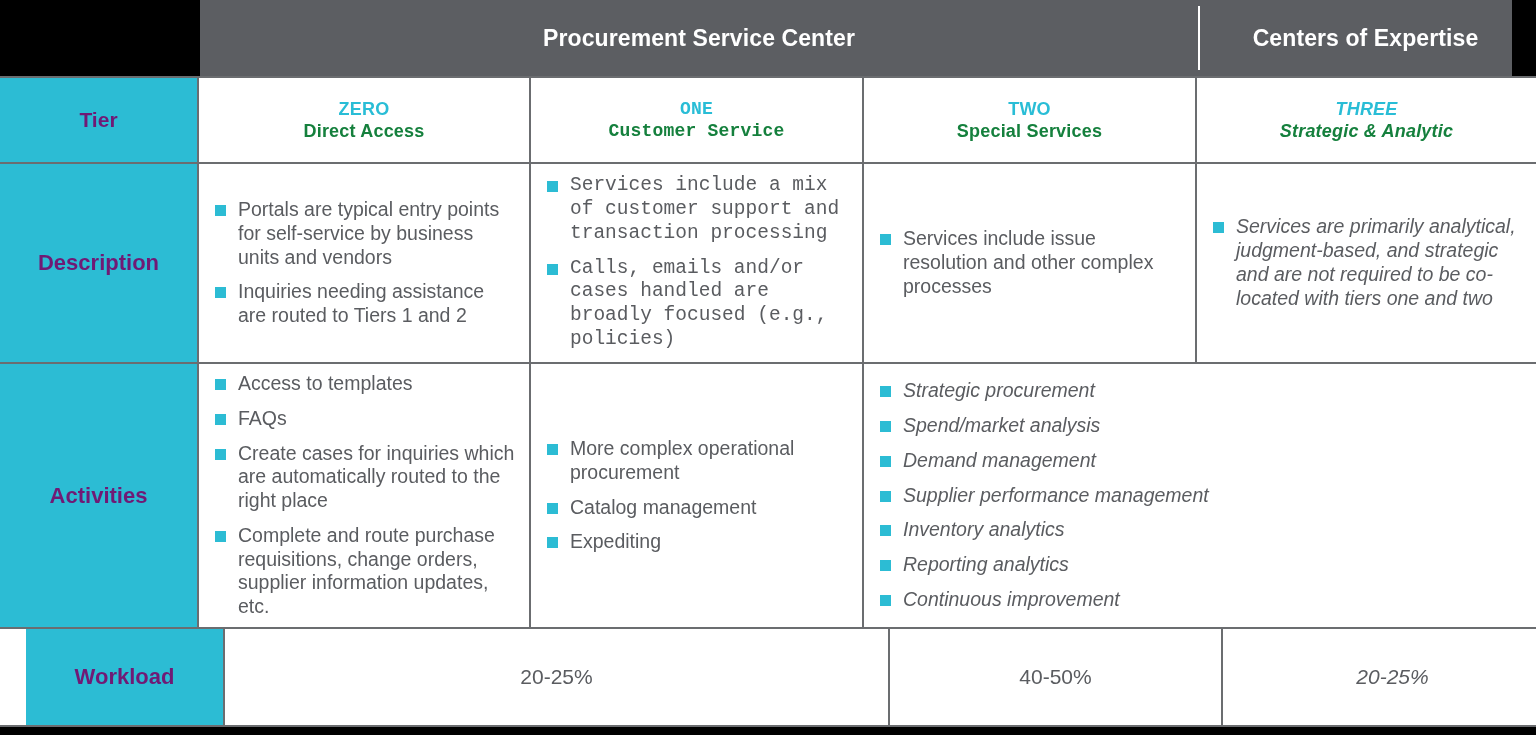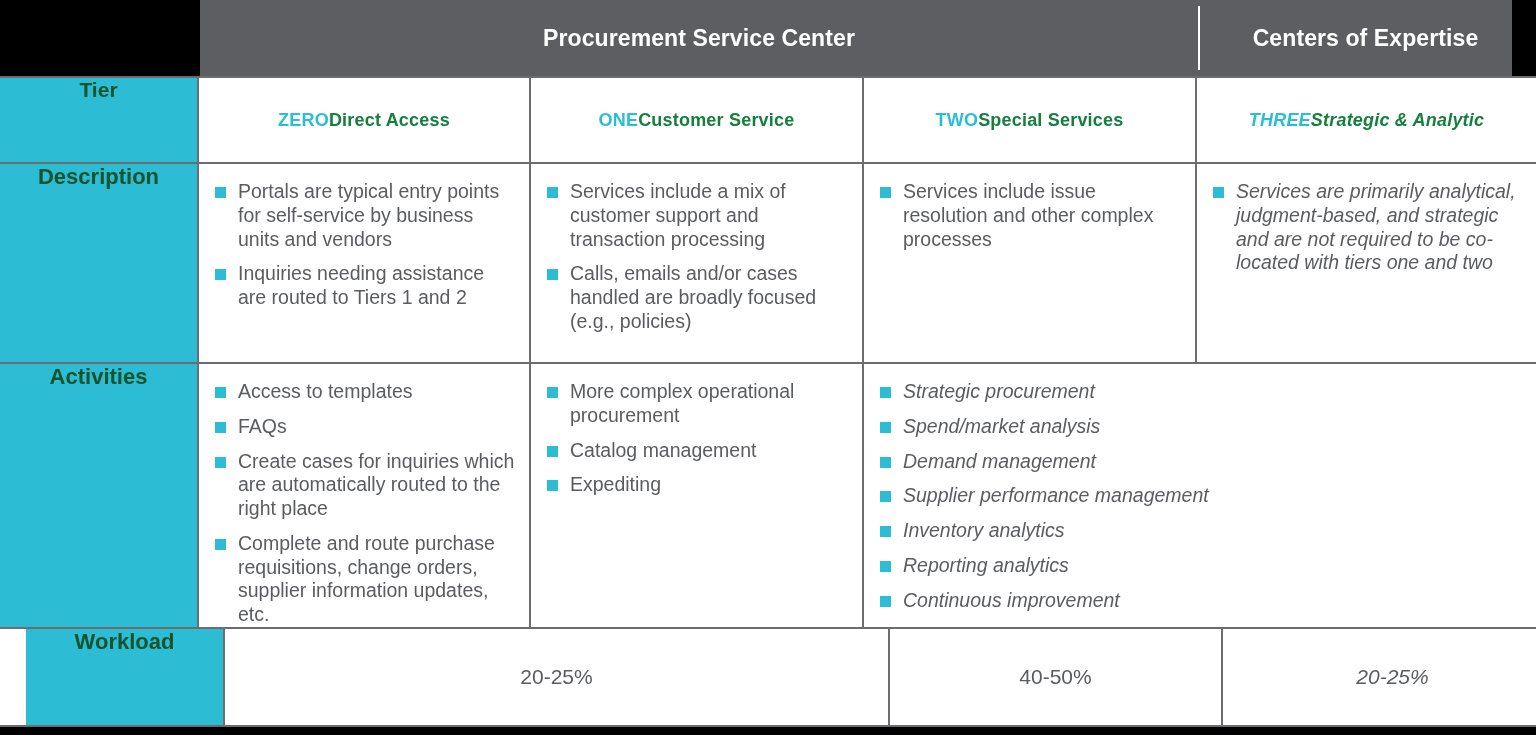--- a/index.html
+++ b/index.html
@@ -86,44 +86,44 @@
   .row:last-child { border-bottom: none; }
 
   .row-tier      { height: 86px; }
   .row-desc      { height: 200px; }
   .row-act       { height: 265px; }
   .row-work      { height: 96px; margin-left: 26px; }
 
   .rowhead {
     flex: 0 0 199px;
     background: #2cbcd4;
-    color: #14532d;
+    color: #701a75;
     font-size: 22px;
     font-weight: bold;
     display: flex;
-    align-items: flex-start;
+    align-items: center;
     justify-content: center;
     box-sizing: border-box;
     border-right: 2px solid #6b6d70;
   }
   .row-tier .rowhead { font-size: 21px; }
 
   .cell {
     box-sizing: border-box;
     border-right: 2px solid #6b6d70;
-    padding: 16px 14px;
-    display: flex;
-    flex-direction: row;
+    padding: 0 14px;
+    display: flex;
+    flex-direction: column;
     justify-content: center;
     background: #ffffff;
   }
   .cell:last-child { border-right: none; font-style: italic; }
 
   .col0 { flex: 0 0 332px; }
-  .col1 { flex: 0 0 333px; }
+  .col1 { flex: 0 0 333px; font-family: Liberation Mono, monospace; }
   .col2 { flex: 0 0 333px; }
   .col3 { flex: 1 1 auto; }
   .col01 { flex: 0 0 665px; }
 
   
   .tier-cell {
     align-items: center;
     text-align: center;
     justify-content: center;
   }

